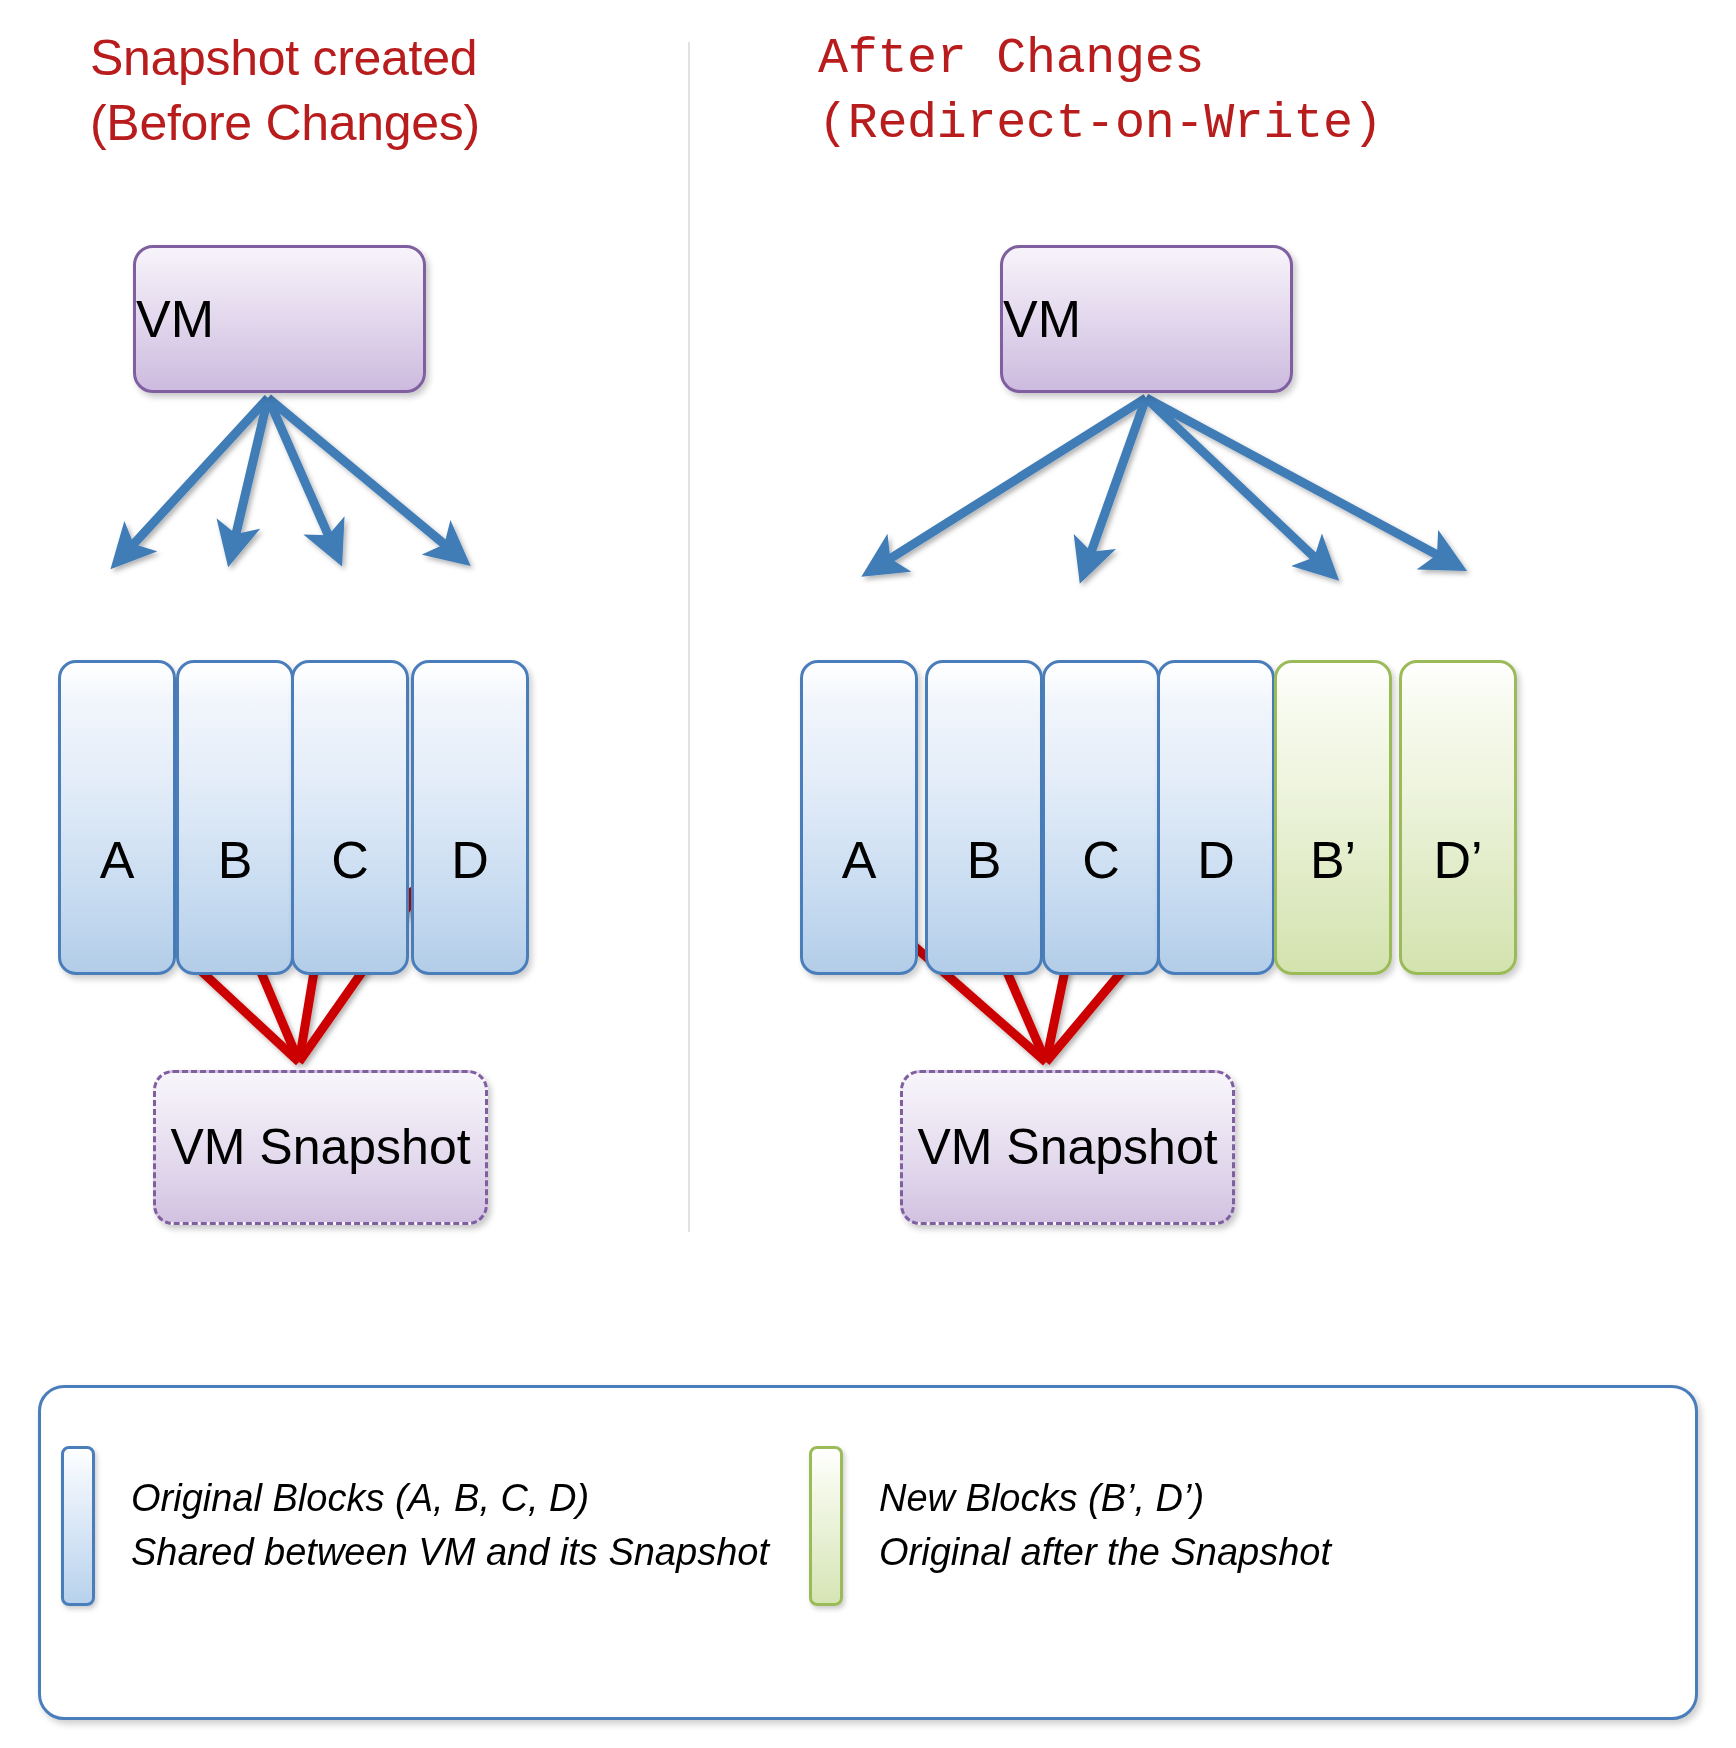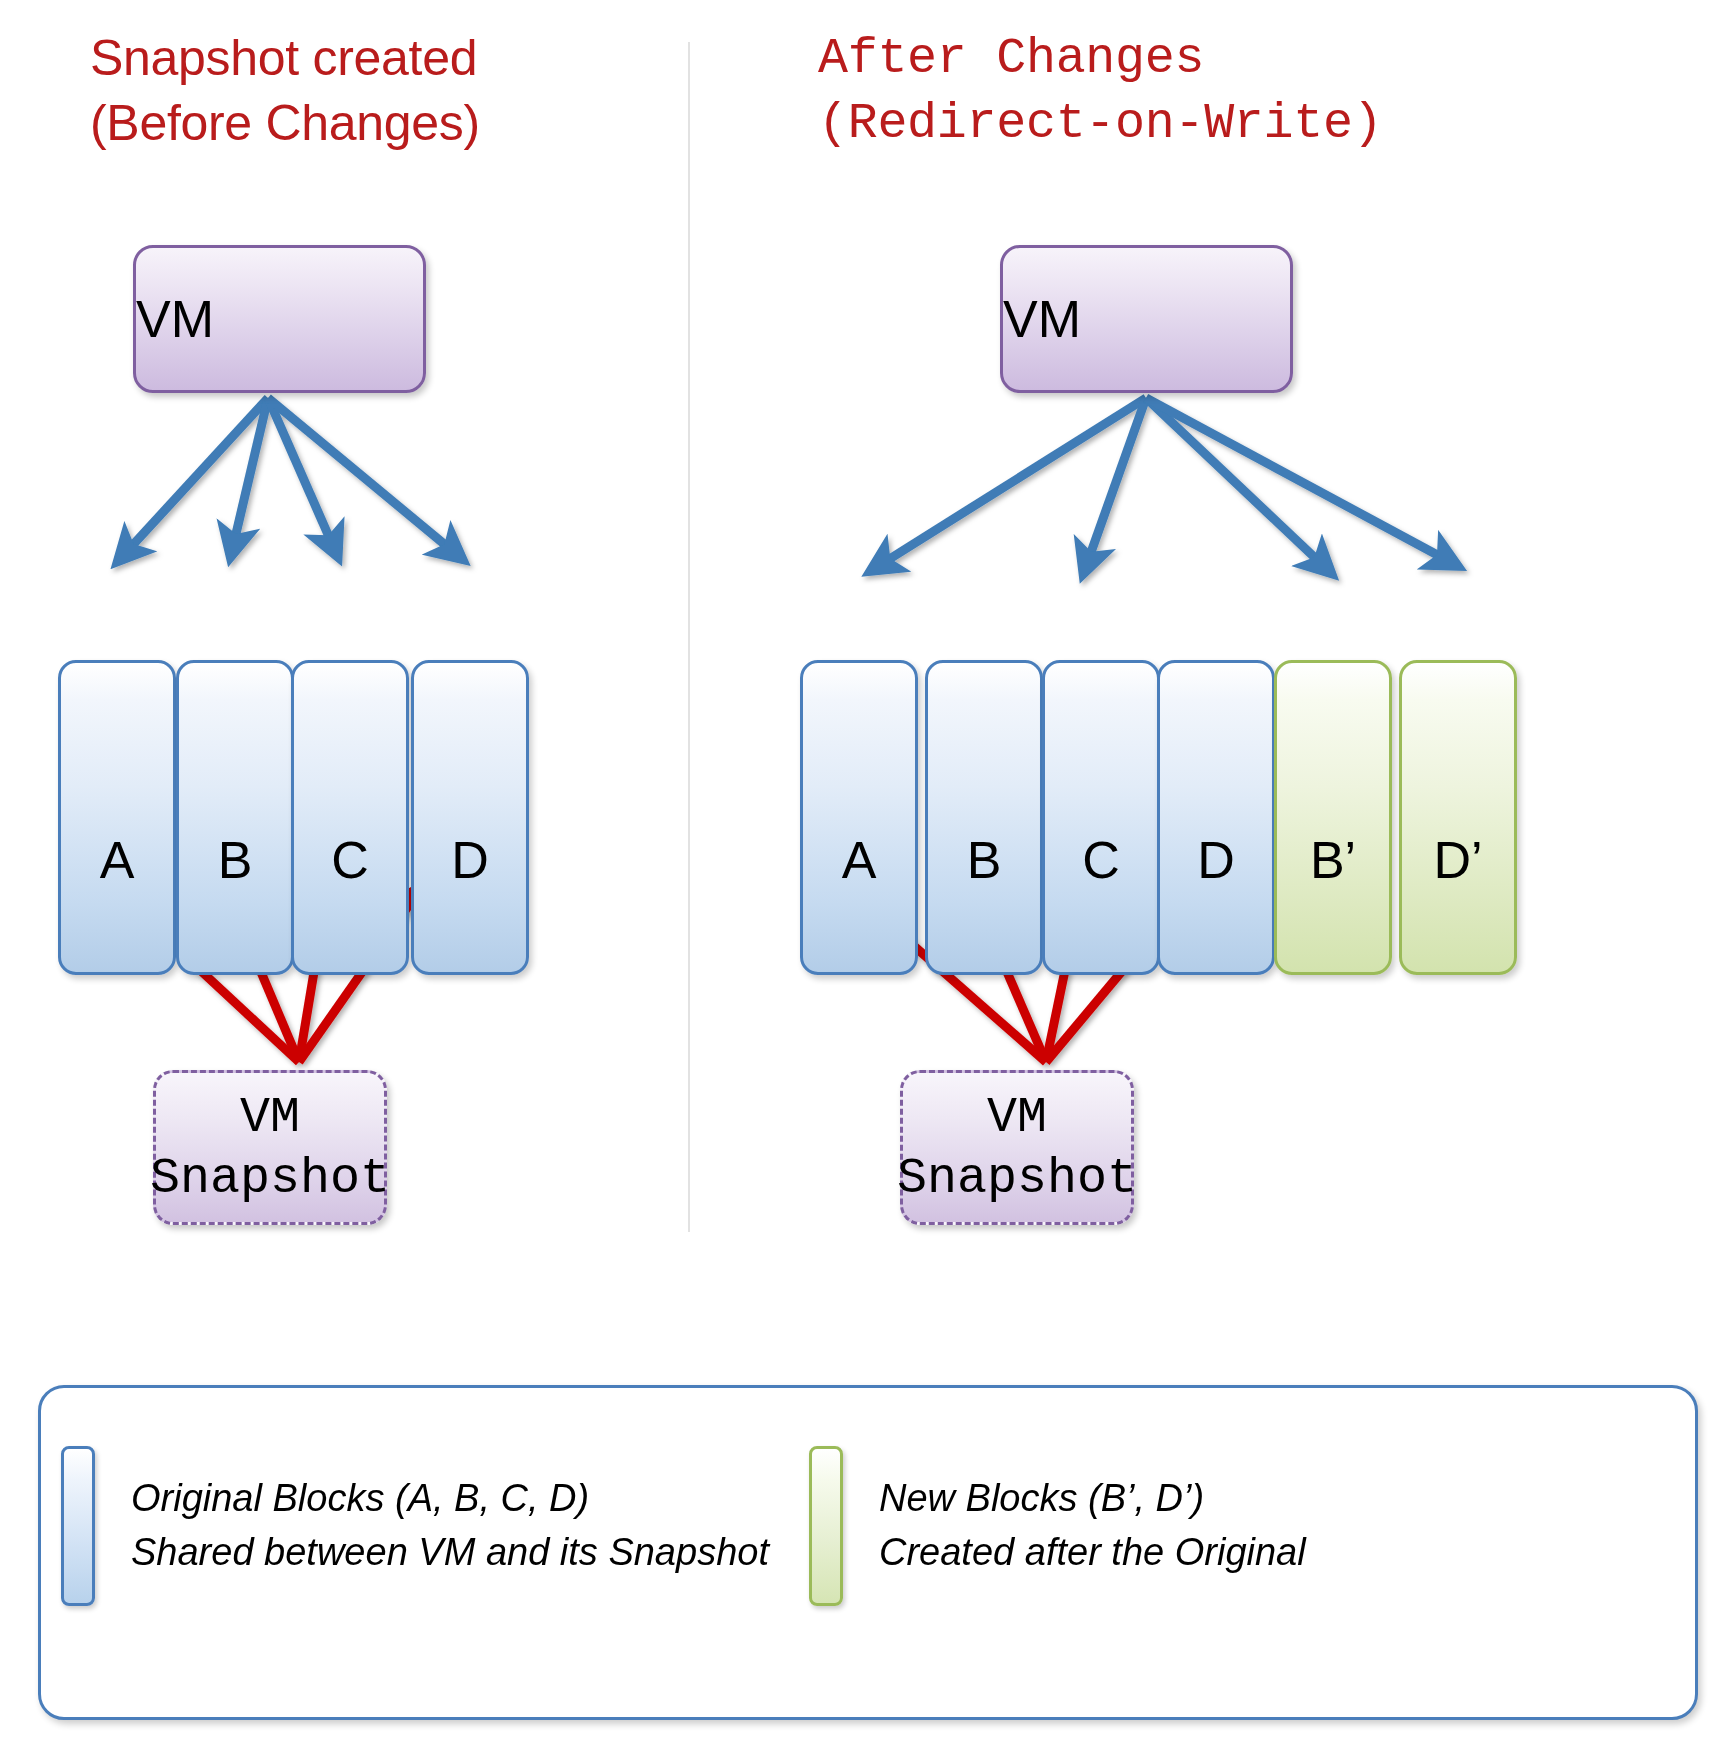--- a/index.html
+++ b/index.html
@@ -59,35 +59,34 @@
     align-items: center;
     justify-content: flex-start;
     font-size: 52px;
   }
   #vm-left  { left: 133px; top: 245px; }
   #vm-right { left: 1000px; top: 245px; }
 
   
   .vm-snap-box {
     position: absolute;
-    width: 234px;
+    width: 335px;
     height: 155px;
     border: 3px dashed #7f5fa0;
     border-radius: 20px;
     background: linear-gradient(to bottom, #f8f5fb 0%, #eee8f4 30%, #ddd1e9 75%, #d2c2e1 100%);
     box-shadow: 3px 4px 6px rgba(0,0,0,0.22);
     box-sizing: border-box;
     display: flex;
     flex-direction: column;
     align-items: center;
     justify-content: center;
     font-size: 50px;
     line-height: 1.22;
     text-align: center;
-    font-family: Liberation Mono, monospace;
   }
   #vmsnap-left  { left: 153px;  top: 1070px; }
   #vmsnap-right { left: 900px;  top: 1070px; }
 
   
   .block {
     position: absolute;
     width: 118px;
     height: 315px;
     top: 660px;
@@ -270,17 +269,17 @@
   <div id="legend">
     <div class="legend-entry" id="legend-entry-original">
       <div class="legend-swatch blue"></div>
       <div class="legend-text">Original Blocks (A, B, C, D)
 Shared between VM and its Snapshot</div>
     </div>
 
     <div class="legend-entry" id="legend-entry-new">
       <div class="legend-swatch green"></div>
       <div class="legend-text">New Blocks (B’, D’)
-Created after the Original</div>
+Original after the Snapshot</div>
     </div>
   </div>
 
 </div>
 
 </body></html>

